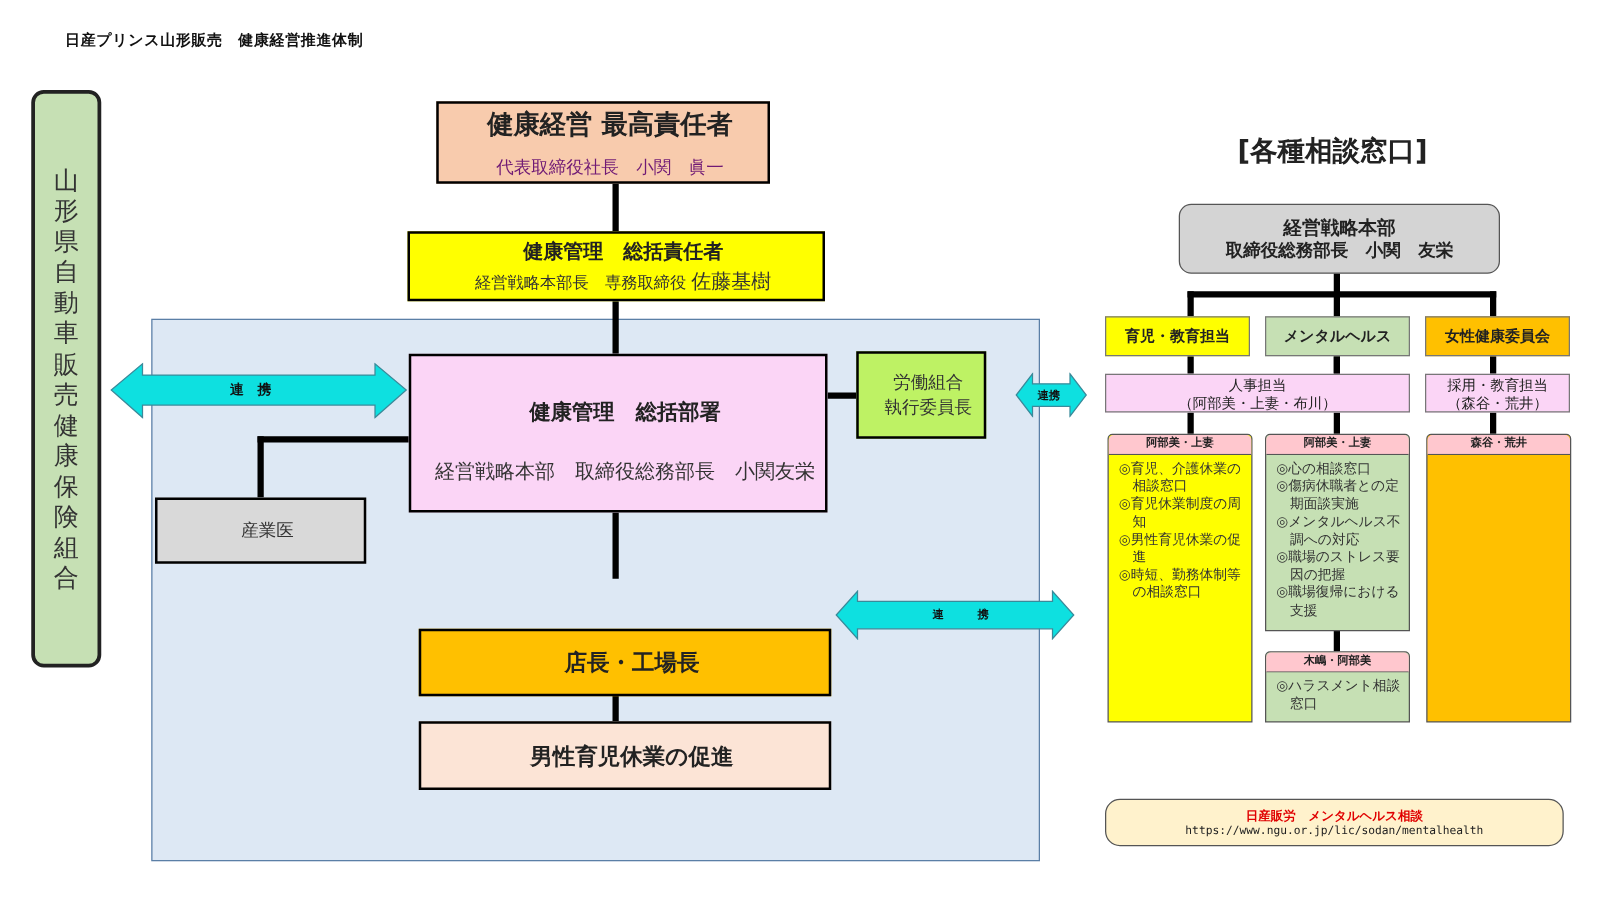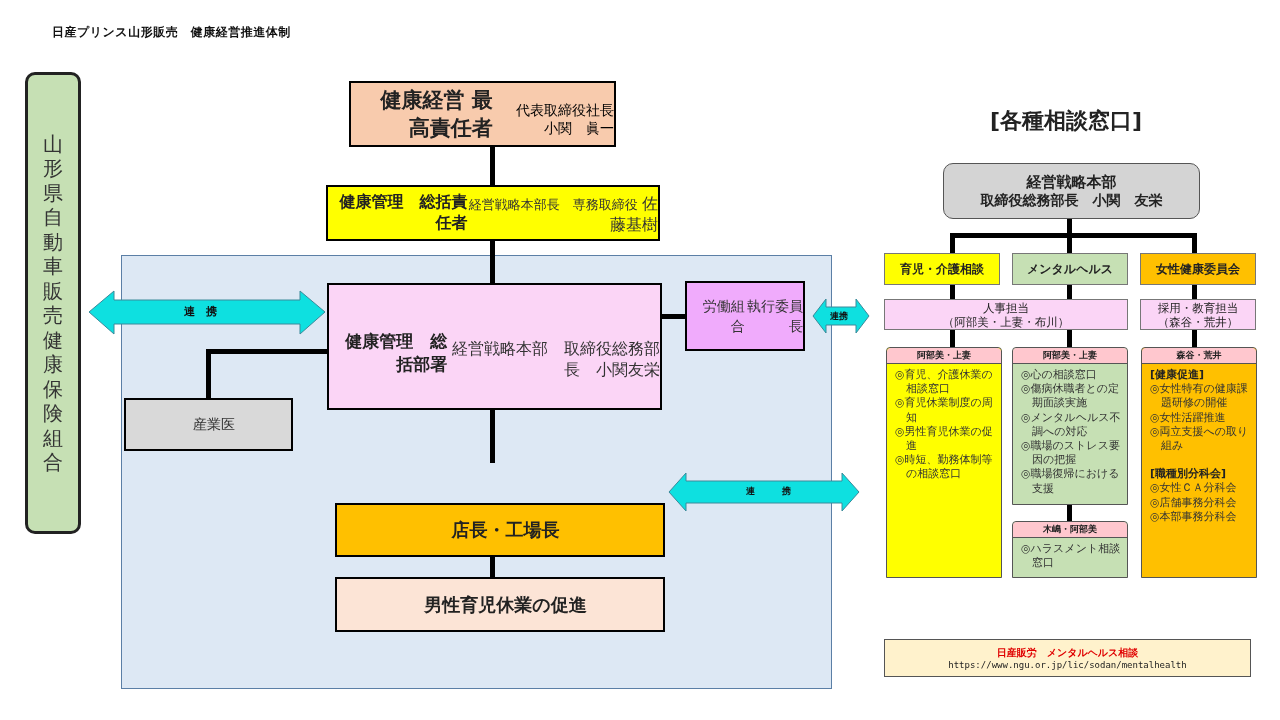--- a/index.html
+++ b/index.html
@@ -1,43 +1,43 @@
 <!DOCTYPE html>
 <html><head>
 <meta charset="utf-8">
 <style>
   html, body { margin:0; padding:0; }
   body { width:1280px; height:720px; position:relative; background:#ffffff; overflow:hidden;
          font-family:"DejaVu Sans", "Liberation Sans", sans-serif; color:#222; }
   .abs { position:absolute; box-sizing:border-box; }
   .title { left:52px; top:24px; font-size:12px; font-weight:bold; color:#111; letter-spacing:0.5px; }
   .panel { left:121px; top:255px; width:711px; height:434px; background:#dde8f4; border:1px solid #5b7fa6; }
-  .box { border:2px solid #000; display:flex; flex-direction:row; align-items:center; justify-content:center; text-align:right;padding-left:11px; }
+  .box { border:2px solid #000; display:flex; flex-direction:column; align-items:center; justify-content:center; text-align:right;padding-left:11px; }
   .line { background:#000; }
   .vline { width:5px; }
   .hline { height:5px; }
 
   .kenpo { left:25px; top:72px; width:56px; height:462px; background:#c6e0b4; border:3px solid #222; border-radius:10px;
            display:flex; flex-direction:column; align-items:center; justify-content:center; }
   .kenpo span { font-size:20px; line-height:24.5px; color:#333; }
 
   .b-top { left:349px; top:81px; width:267px; height:66px; background:#f8cbad; }
   .b-top .t1 { font-size:21px; font-weight:bold; color:#222; }
-  .b-top .t2 { font-size:14px; color:#000000; margin-top:12px; }
+  .b-top .t2 { font-size:14px; color:#701a75; margin-top:12px; }
 
   .b-sec { left:326px; top:185px; width:334px; height:56px; background:#ffff00; }
   .b-sec .t1 { font-size:16px; font-weight:bold; }
   .b-sec .t2 { font-size:13px; color:#333; margin-top:3px; }
   .b-sec .t2 .big { font-size:16px; }
 
   .b-dept { left:327px; top:283px; width:335px; height:127px; background:#fbd5f6; }
   .b-dept .t1 { font-size:17px; font-weight:bold;margin-top:13px; }
   .b-dept .t2 { font-size:16px; color:#333; margin-top:26px; }
 
-  .b-union { left:685px; top:281px; width:120px; height:70px; background:#f0abfc; }
+  .b-union { left:685px; top:281px; width:104px; height:70px; background:#bef264; }
   .b-union .t { font-size:14px; color:#333; line-height:20px; }
 
   .b-doctor { left:124px; top:398px; width:169px; height:53px; background:#d9d9d9; }
   .b-doctor .t { font-size:14px; color:#333; }
 
   .b-store { left:335px; top:463px; width:330px; height:54px; background:#ffc000;margin-top:40px; }
   .b-store .t { font-size:18px; font-weight:bold; }
 
   .b-promo { left:335px; top:577px; width:330px; height:55px; background:#fce4d6; }
   .b-promo .t { font-size:18px; font-weight:bold; }
@@ -54,21 +54,21 @@
   .cat { height:32px; border:1px solid #777; display:flex; align-items:center; justify-content:center; font-size:12px; font-weight:bold; color:#222; top:253px; }
   .hr { height:31px; border:1px solid #777; background:#fbd5f6; display:flex; flex-direction:column; align-items:center; justify-content:center; font-size:11.5px; line-height:14px; top:299px; color:#222; }
 
   .card { border:1px solid #555; border-radius:4px 4px 0 0; }
   .card-head { height:15px; background:#ffc7ce; border-bottom:1px solid #555; font-size:9px; font-weight:bold; text-align:center; line-height:15px; border-radius:4px 4px 0 0; color:#222; }
   .card-body { padding:4px 4px 0 8px; font-size:11px; line-height:14.2px; color:#333; }
   .card-body .it { text-indent:-11px; padding-left:11px; }
   .card-body .sec { font-weight:bold; color:#222; text-indent:0; padding-left:0; }
   .card-body .gap { height:14px; }
 
-  .link-box { left:884px; top:639px; width:367px; height:38px; background:#fff2cc; border:1px solid #555; border-radius:0;
+  .link-box { left:884px; top:639px; width:367px; height:38px; background:#fff2cc; border:1px solid #555; border-radius:12px;
               display:flex; flex-direction:column; align-items:center; justify-content:center; }
   .link-box .t1 { font-size:10px; font-weight:bold; color:#e00000; }
   .link-box .t2 { font-size:9px; color:#222; font-family:"DejaVu Sans Mono", "Liberation Mono", monospace; }
 </style>
 </head>
 <body>
 
 <div class="abs title">日産プリンス山形販売　健康経営推進体制</div>
 
 <div class="abs kenpo" id="kenpo">
@@ -160,21 +160,21 @@
 <div class="abs line vline" style="left:950px; top:233px; height:20px;"></div>
 <div class="abs line vline" style="left:1192px; top:233px; height:20px;"></div>
 <div class="abs line vline" style="left:950px; top:285px; height:14px;"></div>
 <div class="abs line vline" style="left:1067px; top:285px; height:14px;"></div>
 <div class="abs line vline" style="left:1192px; top:285px; height:14px;"></div>
 <div class="abs line vline" style="left:950px; top:330px; height:17px;"></div>
 <div class="abs line vline" style="left:1067px; top:330px; height:17px;"></div>
 <div class="abs line vline" style="left:1192px; top:330px; height:17px;"></div>
 <div class="abs line vline" style="left:1067px; top:504px; height:17px;"></div>
 
-<div class="abs cat" style="left:884px; width:116px; background:#ffff00;">育児・介護相談</div>
+<div class="abs cat" style="left:884px; width:116px; background:#ffff00;">育児・教育担当</div>
 <div class="abs cat" style="left:1012px; width:116px; background:#c6e0b4;">メンタルヘルス</div>
 <div class="abs cat" style="left:1140px; width:116px; background:#ffc000;">女性健康委員会</div>
 
 <div class="abs hr" style="left:884px; width:244px;">
   <div>人事担当</div>
   <div>（阿部美・上妻・布川）</div>
 </div>
 <div class="abs hr" style="left:1140px; width:116px;">
   <div>採用・教育担当</div>
   <div>（森谷・荒井）</div>
@@ -203,29 +203,18 @@
 
 <div class="abs card" style="left:1012px; top:521px; width:116px; height:57px; background:#c6e0b4;">
   <div class="card-head">木嶋・阿部美</div>
   <div class="card-body">
     <div class="it">◎ハラスメント相談窓口</div>
   </div>
 </div>
 
 <div class="abs card" style="left:1141px; top:347px; width:116px; height:231px; background:#ffc000;">
   <div class="card-head">森谷・荒井</div>
-  <div class="card-body">
-    <div class="sec">[健康促進]</div>
-    <div class="it">◎女性特有の健康課題研修の開催</div>
-    <div class="it">◎女性活躍推進</div>
-    <div class="it">◎両立支援への取り組み</div>
-    <div class="gap"></div>
-    <div class="sec">[職種別分科会]</div>
-    <div class="it">◎女性ＣＡ分科会</div>
-    <div class="it">◎店舗事務分科会</div>
-    <div class="it">◎本部事務分科会</div>
-  </div>
 </div>
 
 <div class="abs link-box">
   <div class="t1">日産販労　メンタルヘルス相談</div>
   <div class="t2">https://www.ngu.or.jp/lic/sodan/mentalhealth</div>
 </div>
 
 </body></html>

